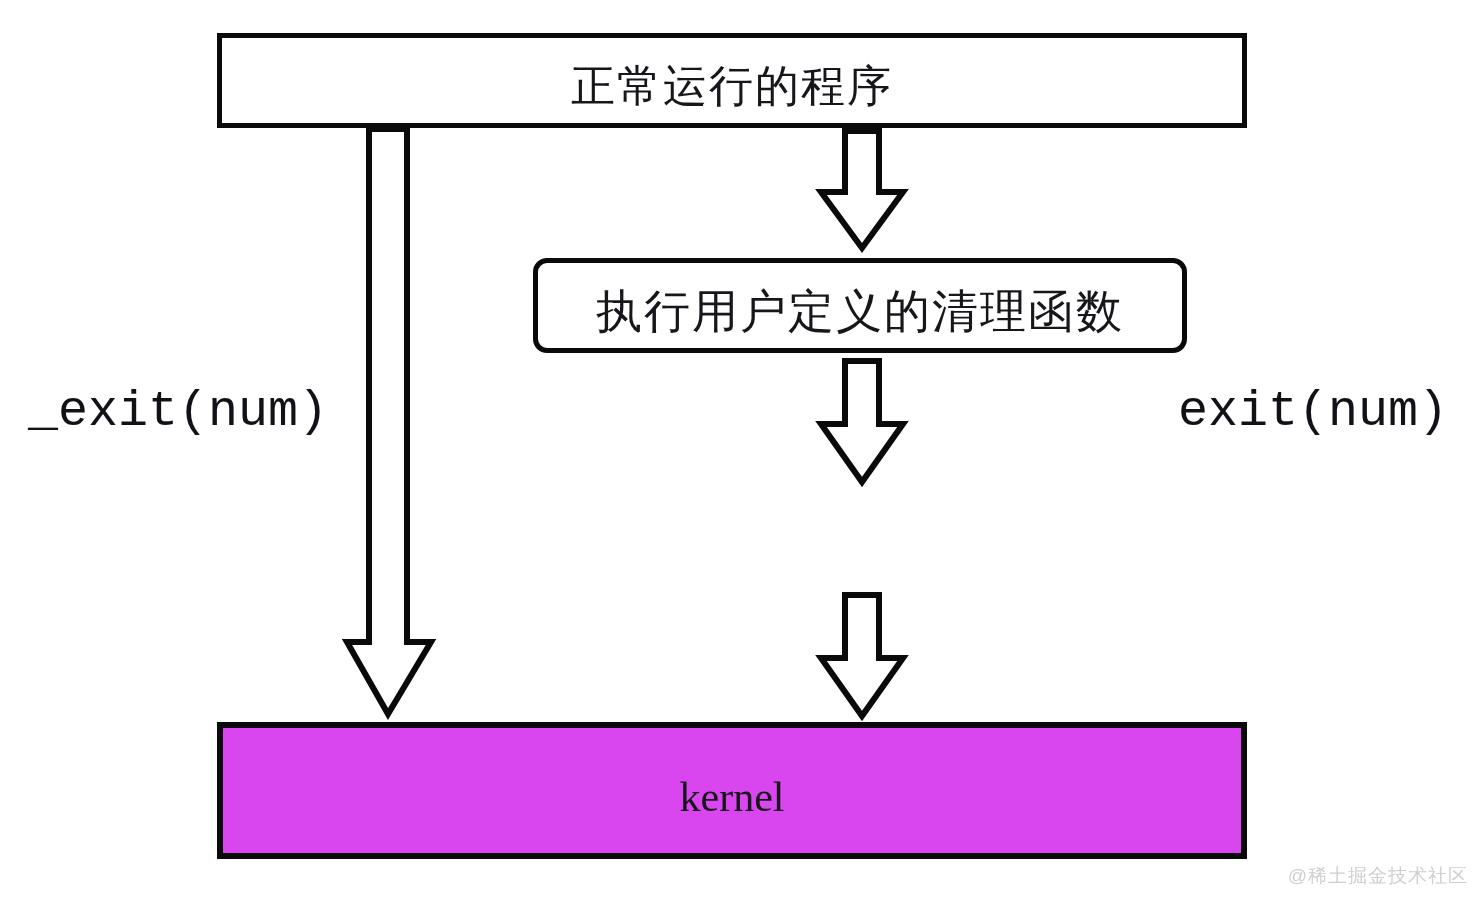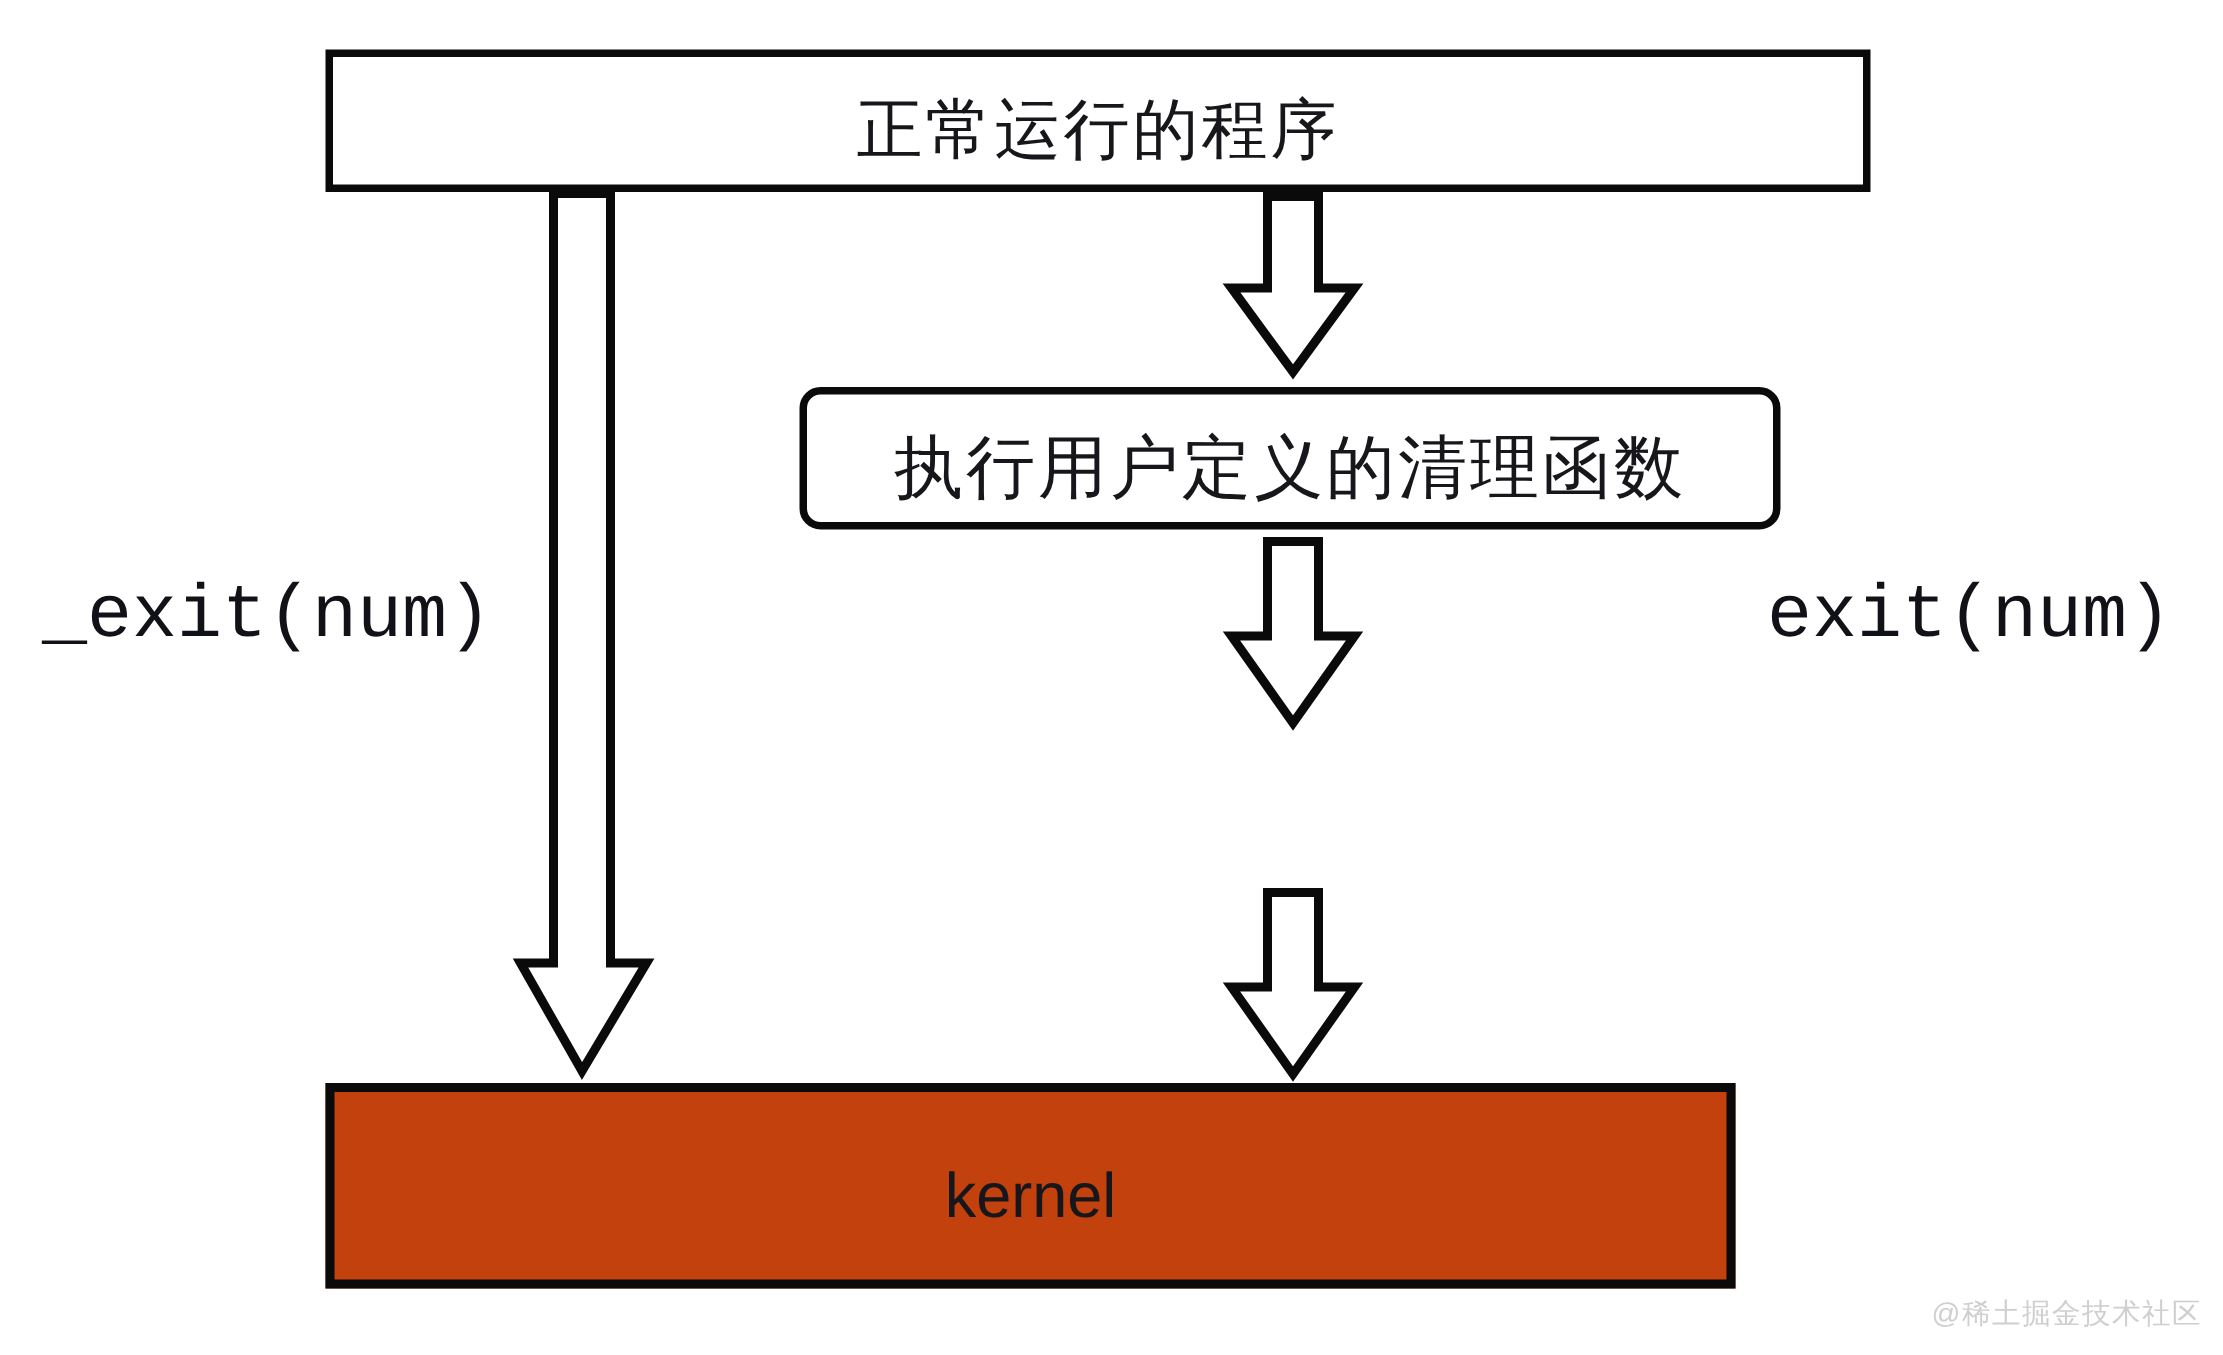--- a/index.html
+++ b/index.html
@@ -20,21 +20,21 @@
   .box {
     position: absolute;
     box-sizing: border-box;
     border: 5px solid #0a0a0a;
     background: #ffffff;
     display: flex;
     align-items: center;
     justify-content: center;
   }
   .box-label {
-    font-family: Liberation Sans, sans-serif;
+    font-family: Liberation Serif, serif;
     color: #16161b;
     white-space: nowrap;
     letter-spacing: 2px;
     margin-top: 12px;
   }
   #box-program {
     left: 217px;
     top: 33px;
     width: 1030px;
     height: 95px;
@@ -57,23 +57,23 @@
     top: 490px;
     width: 654px;
     height: 96px;
   }
   #box-flush .box-label {
     font-size: 46px;
   }
   #box-kernel {
     left: 217px;
     top: 722px;
-    width: 940px;
+    width: 1030px;
     height: 137px;
-    background: #c2410c;
+    background: #d946ef;
     border-width: 6px;
   }
   #box-kernel .box-label {
     font-size: 42px;
     letter-spacing: 0px;
   }
 
   
   .arrow {
     position: absolute;

